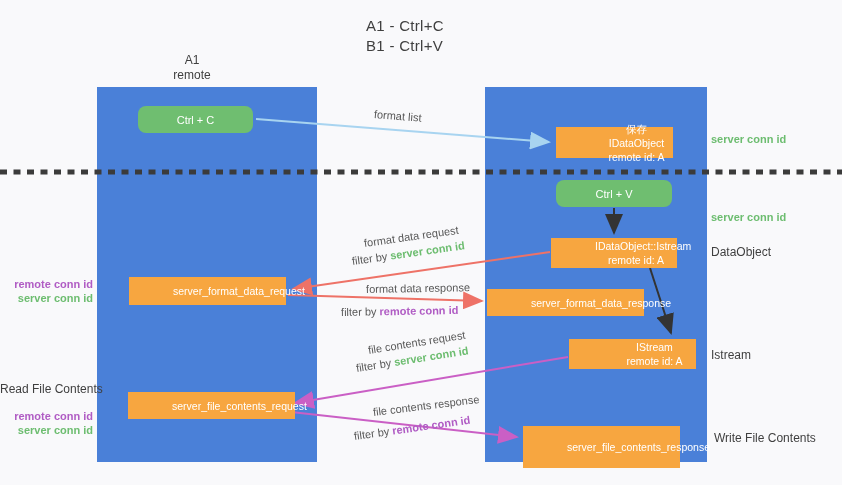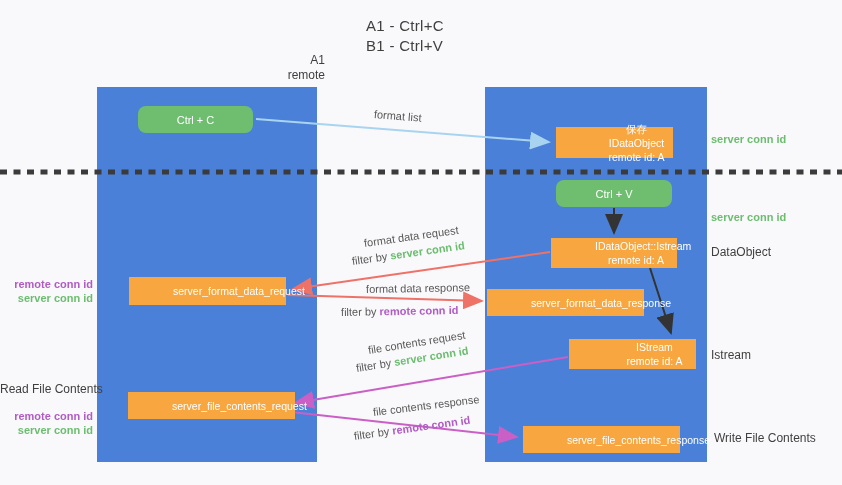--- a/index.html
+++ b/index.html
@@ -44,21 +44,21 @@
 </head>
 <body>
 
 <div class="stage">
 
   <div class="title">
     <div>A1 - Ctrl+C</div>
     <div>B1 - Ctrl+V</div>
   </div>
 
-  <div class="col-header" style="left:105px;top:53px;width:220px;text-align:right;">
+  <div class="col-header" style="left:82px;top:53px;width:220px;">
     <div>A1</div>
     <div>remote</div>
   </div>
 
   <div class="col" style="left:97px;top:87px;width:220px;height:375px;"></div>
   <div class="col" style="left:485px;top:87px;width:222px;height:375px;"></div>
 
   <svg class="overlay" width="842" height="485" viewBox="0 0 842 485">
     <defs>
       <marker id="ah-blue" markerWidth="11" markerHeight="9" refX="9.5" refY="4.5" orient="auto">
@@ -102,21 +102,21 @@
 
   <div class="node orange small" style="left:487px;top:289px;width:157px;height:27px;">server_format_data_response</div>
 
   <div class="node orange small" style="left:569px;top:339px;width:127px;height:30px;">
     <div class="ln">IStream</div>
     <div class="ln">remote id: A</div>
   </div>
 
   <div class="node orange small" style="left:128px;top:392px;width:167px;height:27px;">server_file_contents_request</div>
 
-  <div class="node orange small" style="left:523px;top:426px;width:157px;height:27px;">server_file_contents_response</div>
+  <div class="node orange small" style="left:523px;top:426px;width:157px;height:42px;">server_file_contents_response</div>
 
   <div class="side-label green" style="left:711px;top:133px;">server conn id</div>
   <div class="side-label green" style="left:711px;top:211px;">server conn id</div>
   <div class="side-label" style="left:711px;top:245px;">DataObject</div>
   <div class="side-label" style="left:711px;top:348px;">Istream</div>
   <div class="side-label" style="left:714px;top:431px;">Write File Contents</div>
 
   <div class="side-label purple left-rail" style="top:278px;">remote conn id</div>
   <div class="side-label green left-rail" style="top:292px;">server conn id</div>
   <div class="side-label left-rail" style="top:382px;">Read File Contents</div>

